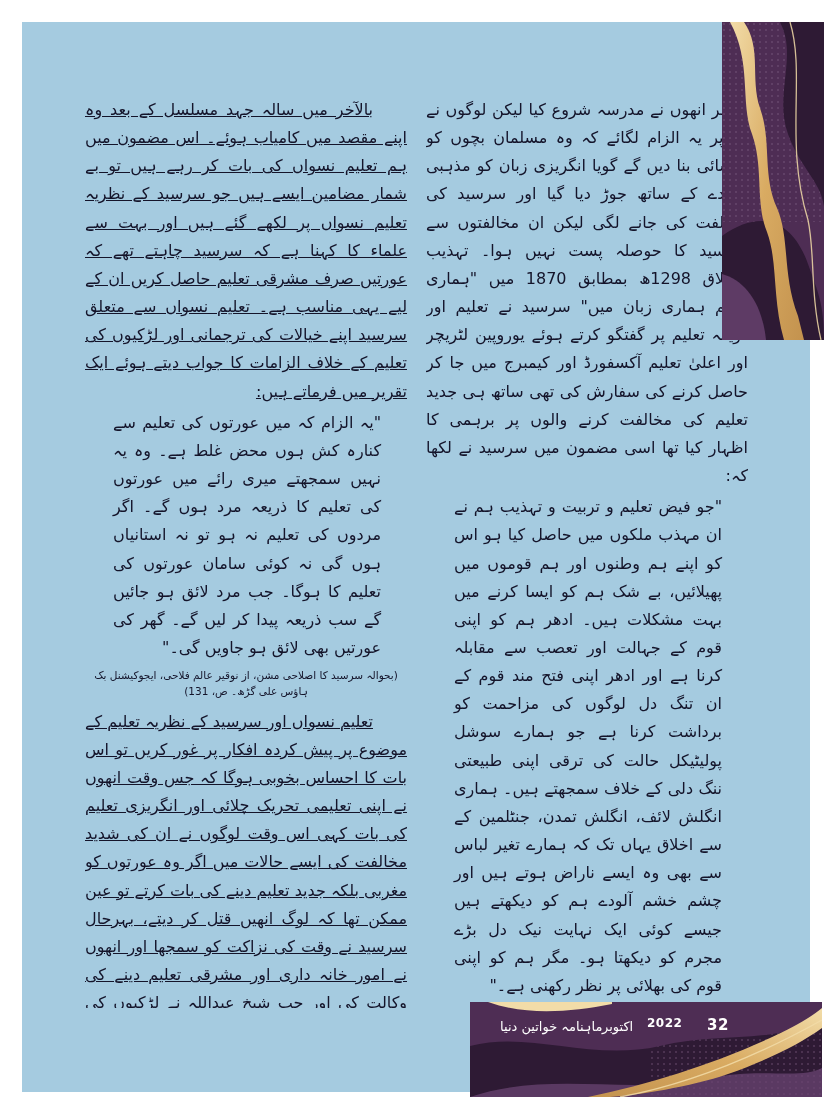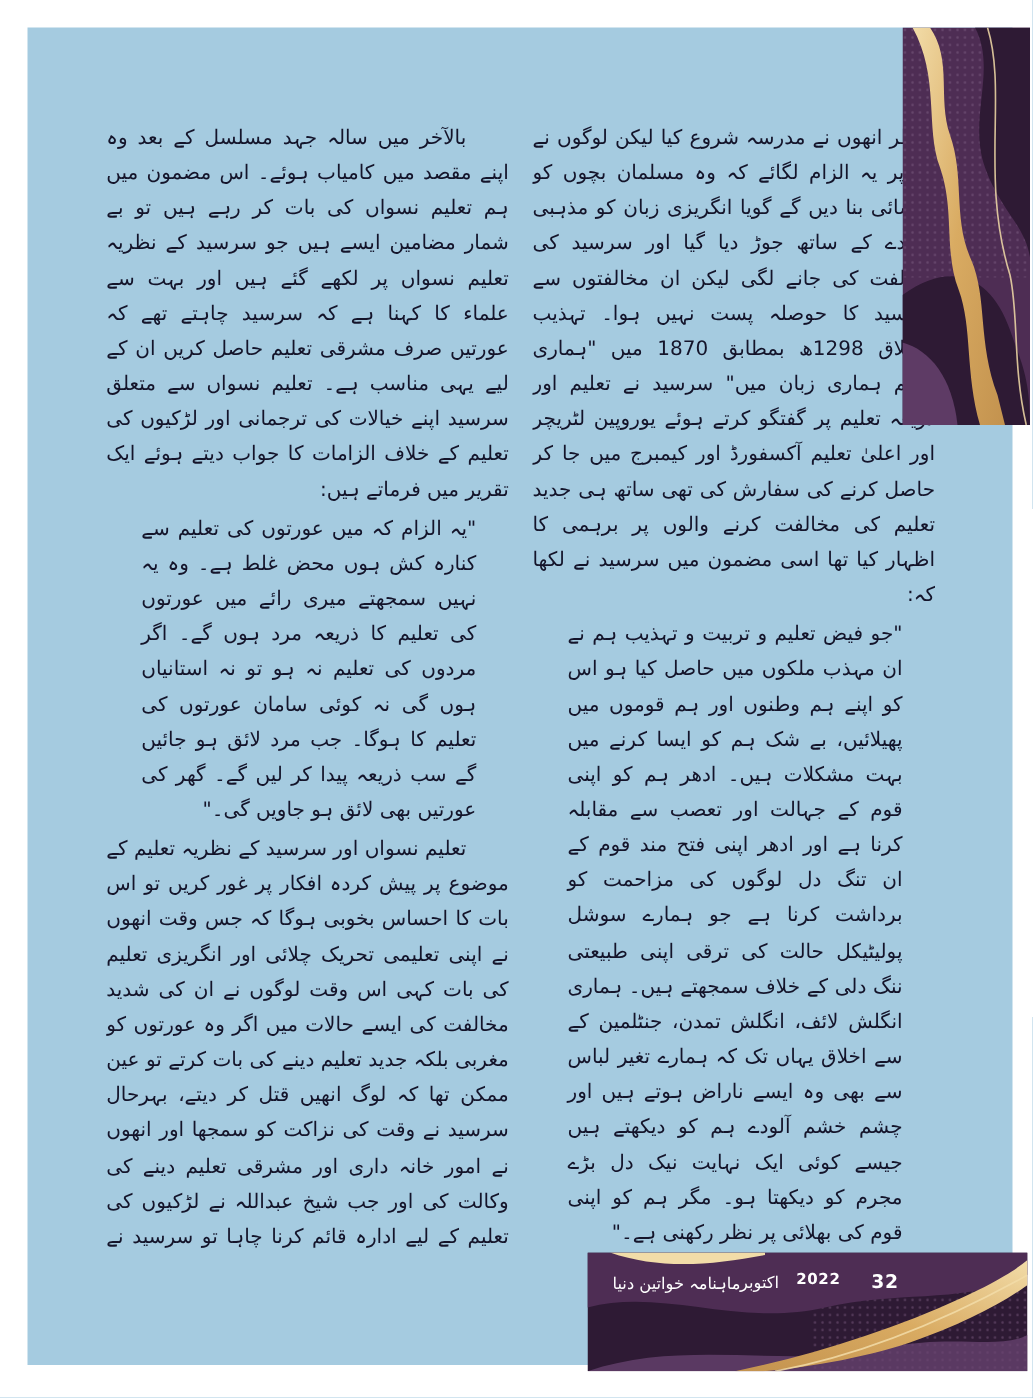--- a/index.html
+++ b/index.html
@@ -26,37 +26,37 @@
   
   .col{
     position:absolute;top:96px;width:322px;height:912px;overflow:hidden;
     direction:rtl;text-align:justify;
     color:var(--ink);font-size:16px;line-height:1.76;
   }
   .col-right{left:426px;}
   .col-left{left:85px;}
   .col p{margin:0 0 3px 0;}
   .para{text-indent:0;}
-  .para-indent{text-indent:34px;}
+  .para-indent{text-indent:34px;text-decoration:underline;}
   .quote-block{padding:0 26px 0 28px;}
   .citation{
     font-size:10.5px;line-height:1.5;text-align:center;
     padding:3px 0 5px 0;letter-spacing:-0.2px;
   }
   
   .corner-art{
     position:absolute;left:722px;top:22px;width:102px;height:318px;
   }
   .corner-art svg,.footer-art svg{display:block;width:100%;height:100%;}
   
   .footer-art{
     position:absolute;left:470px;top:1002px;width:352px;height:95px;
   }
   .footer-row{
-    position:absolute;left:460px;top:1014px;width:352px;height:30px;
+    position:absolute;left:470px;top:1014px;width:352px;height:30px;
     color:var(--footer-text);
   }
   .footer-item{position:absolute;white-space:nowrap;}
   .f-magazine{left:30px;top:5px;font-size:13px;direction:rtl;}
   .f-month{left:132px;top:5px;font-size:13px;direction:rtl;text-align:center;}
   .f-year{left:177px;top:2px;font-size:12px;font-weight:bold;letter-spacing:.5px;}
   .f-page{left:237px;top:2px;font-size:15px;font-weight:bold;letter-spacing:.5px;}
   
   .p-base{fill:var(--purple-mid);}
   .p-dark{fill:var(--purple-dark);}
@@ -72,20 +72,21 @@
 <div class="col col-right">
   <p class="para">خاطر انھوں نے مدرسہ شروع کیا لیکن لوگوں نے ان پر یہ الزام لگائے کہ وہ مسلمان بچوں کو عیسائی بنا دیں گے گویا انگریزی زبان کو مذہبی عقیدے کے ساتھ جوڑ دیا گیا اور سرسید کی مخالفت کی جانے لگی لیکن ان مخالفتوں سے سرسید کا حوصلہ پست نہیں ہوا۔ تہذیب الاخلاق 1298ھ بمطابق 1870 میں "ہماری تعلیم ہماری زبان میں" سرسید نے تعلیم اور ذریعہ تعلیم پر گفتگو کرتے ہوئے یوروپین لٹریچر اور اعلیٰ تعلیم آکسفورڈ اور کیمبرج میں جا کر حاصل کرنے کی سفارش کی تھی ساتھ ہی جدید تعلیم کی مخالفت کرنے والوں پر برہمی کا اظہار کیا تھا اسی مضمون میں سرسید نے لکھا کہ:</p>
   <p class="quote-block">"جو فیض تعلیم و تربیت و تہذیب ہم نے ان مہذب ملکوں میں حاصل کیا ہو اس کو اپنے ہم وطنوں اور ہم قوموں میں پھیلائیں، بے شک ہم کو ایسا کرنے میں بہت مشکلات ہیں۔ ادھر ہم کو اپنی قوم کے جہالت اور تعصب سے مقابلہ کرنا ہے اور ادھر اپنی فتح مند قوم کے ان تنگ دل لوگوں کی مزاحمت کو برداشت کرنا ہے جو ہمارے سوشل پولیٹیکل حالت کی ترقی اپنی طبیعتی ننگ دلی کے خلاف سمجھتے ہیں۔ ہماری انگلش لائف، انگلش تمدن، جنٹلمین کے سے اخلاق یہاں تک کہ ہمارے تغیر لباس سے بھی وہ ایسے ناراض ہوتے ہیں اور چشم خشم آلودے ہم کو دیکھتے ہیں جیسے کوئی ایک نہایت نیک دل بڑے مجرم کو دیکھتا ہو۔ مگر ہم کو اپنی قوم کی بھلائی پر نظر رکھنی ہے۔"</p>
   <p class="citation">(ہماری تعلیم ہماری زبان میں، مقالات سرسید، جلد ہشتم، مرتبہ اسماعیل پانی پتی۔ ص، 137)</p>
 
 </div>
 
 <div class="col col-left">
   <p class="para para-indent">بالآخر میں سالہ جہد مسلسل کے بعد وہ اپنے مقصد میں کامیاب ہوئے۔ اس مضمون میں ہم تعلیم نسواں کی بات کر رہے ہیں تو بے شمار مضامین ایسے ہیں جو سرسید کے نظریہ تعلیم نسواں پر لکھے گئے ہیں اور بہت سے علماء کا کہنا ہے کہ سرسید چاہتے تھے کہ عورتیں صرف مشرقی تعلیم حاصل کریں ان کے لیے یہی مناسب ہے۔ تعلیم نسواں سے متعلق سرسید اپنے خیالات کی ترجمانی اور لڑکیوں کی تعلیم کے خلاف الزامات کا جواب دیتے ہوئے ایک تقریر میں فرماتے ہیں:</p>
   <p class="quote-block">"یہ الزام کہ میں عورتوں کی تعلیم سے کنارہ کش ہوں محض غلط ہے۔ وہ یہ نہیں سمجھتے میری رائے میں عورتوں کی تعلیم کا ذریعہ مرد ہوں گے۔ اگر مردوں کی تعلیم نہ ہو تو نہ استانیاں ہوں گی نہ کوئی سامان عورتوں کی تعلیم کا ہوگا۔ جب مرد لائق ہو جائیں گے سب ذریعہ پیدا کر لیں گے۔ گھر کی عورتیں بھی لائق ہو جاویں گی۔"</p>
+  <p class="citation">(بحوالہ سرسید کا اصلاحی مشن، از نوقیر عالم فلاحی، ایجوکیشنل بک ہاؤس علی گڑھ۔ ص، 131)</p>
   <p class="para para-indent">تعلیم نسواں اور سرسید کے نظریہ تعلیم کے موضوع پر پیش کردہ افکار پر غور کریں تو اس بات کا احساس بخوبی ہوگا کہ جس وقت انھوں نے اپنی تعلیمی تحریک چلائی اور انگریزی تعلیم کی بات کہی اس وقت لوگوں نے ان کی شدید مخالفت کی ایسے حالات میں اگر وہ عورتوں کو مغربی بلکہ جدید تعلیم دینے کی بات کرتے تو عین ممکن تھا کہ لوگ انھیں قتل کر دیتے، بہرحال سرسید نے وقت کی نزاکت کو سمجھا اور انھوں نے امور خانہ داری اور مشرقی تعلیم دینے کی وکالت کی اور جب شیخ عبداللہ نے لڑکیوں کی تعلیم کے لیے ادارہ قائم کرنا چاہا تو سرسید نے ان کا ساتھ دیا۔</p>
 
 </div>
 
 <div class="corner-art">
   <svg viewBox="0 0 102 318" preserveAspectRatio="none">
     <defs>
       <pattern id="dots1" width="6" height="6" patternUnits="userSpaceOnUse">
         <circle cx="2" cy="2" r="1" fill="#7a5a80" opacity="0.55"></circle>
       </pattern>

